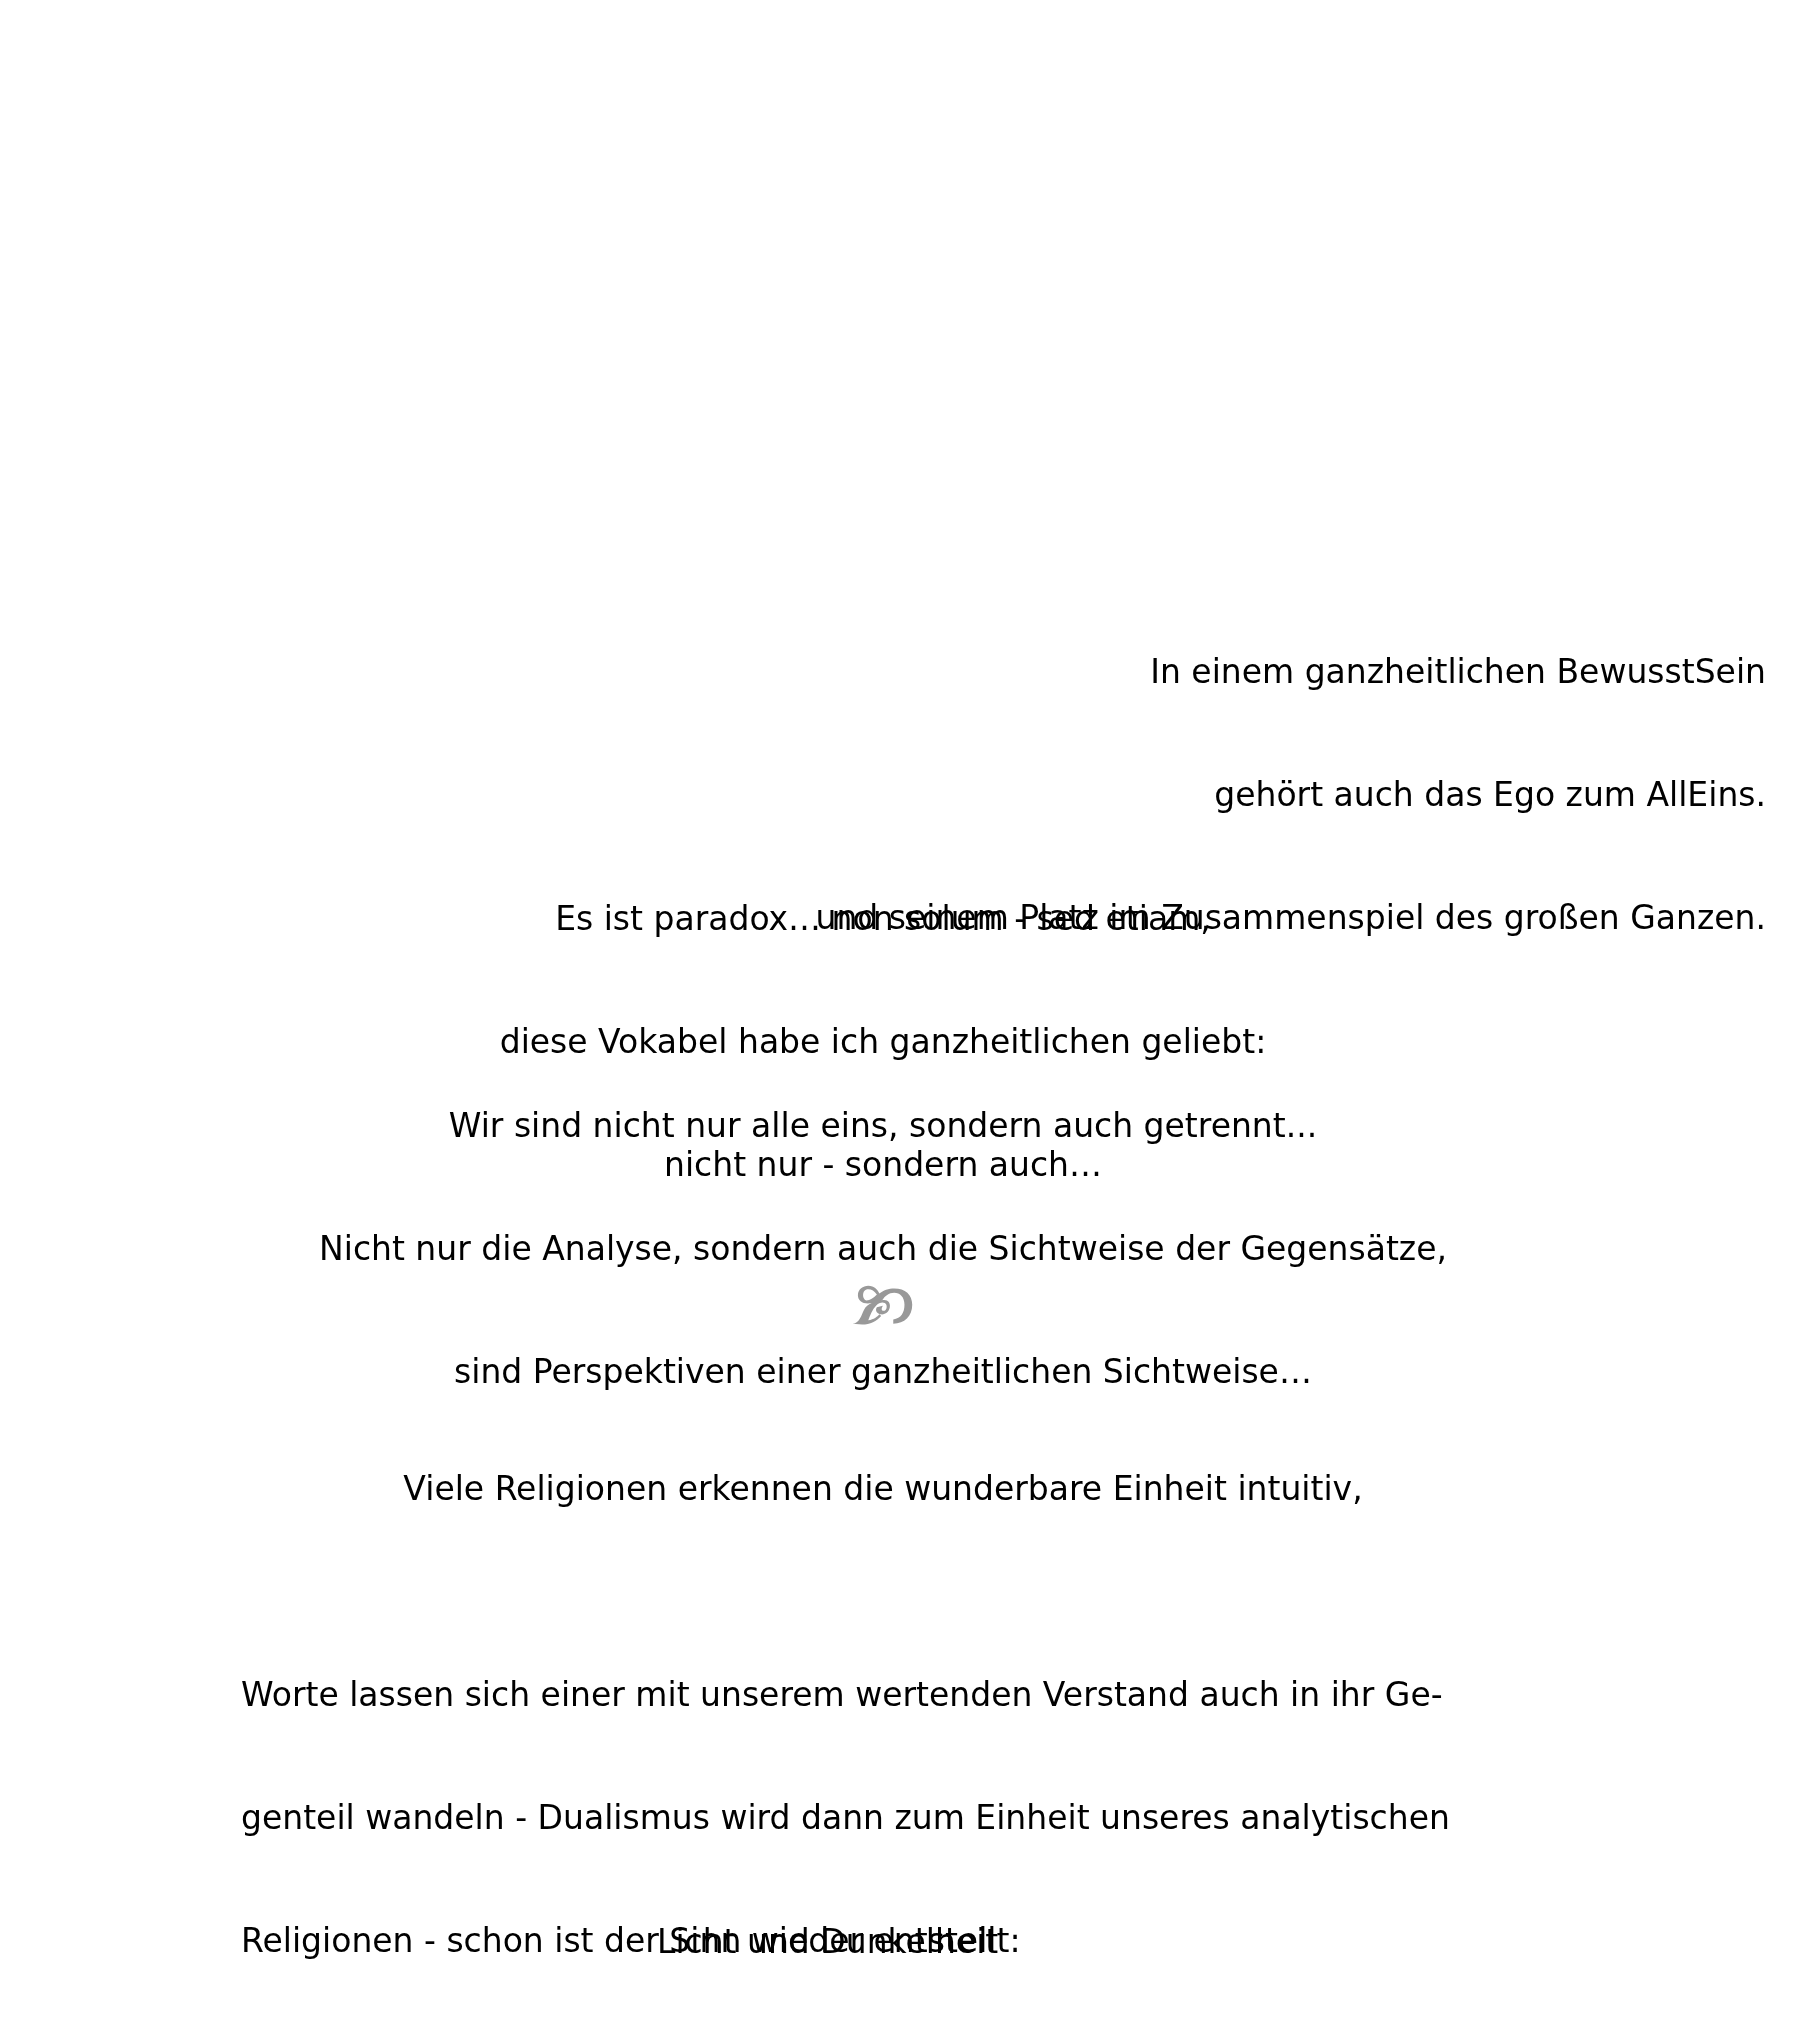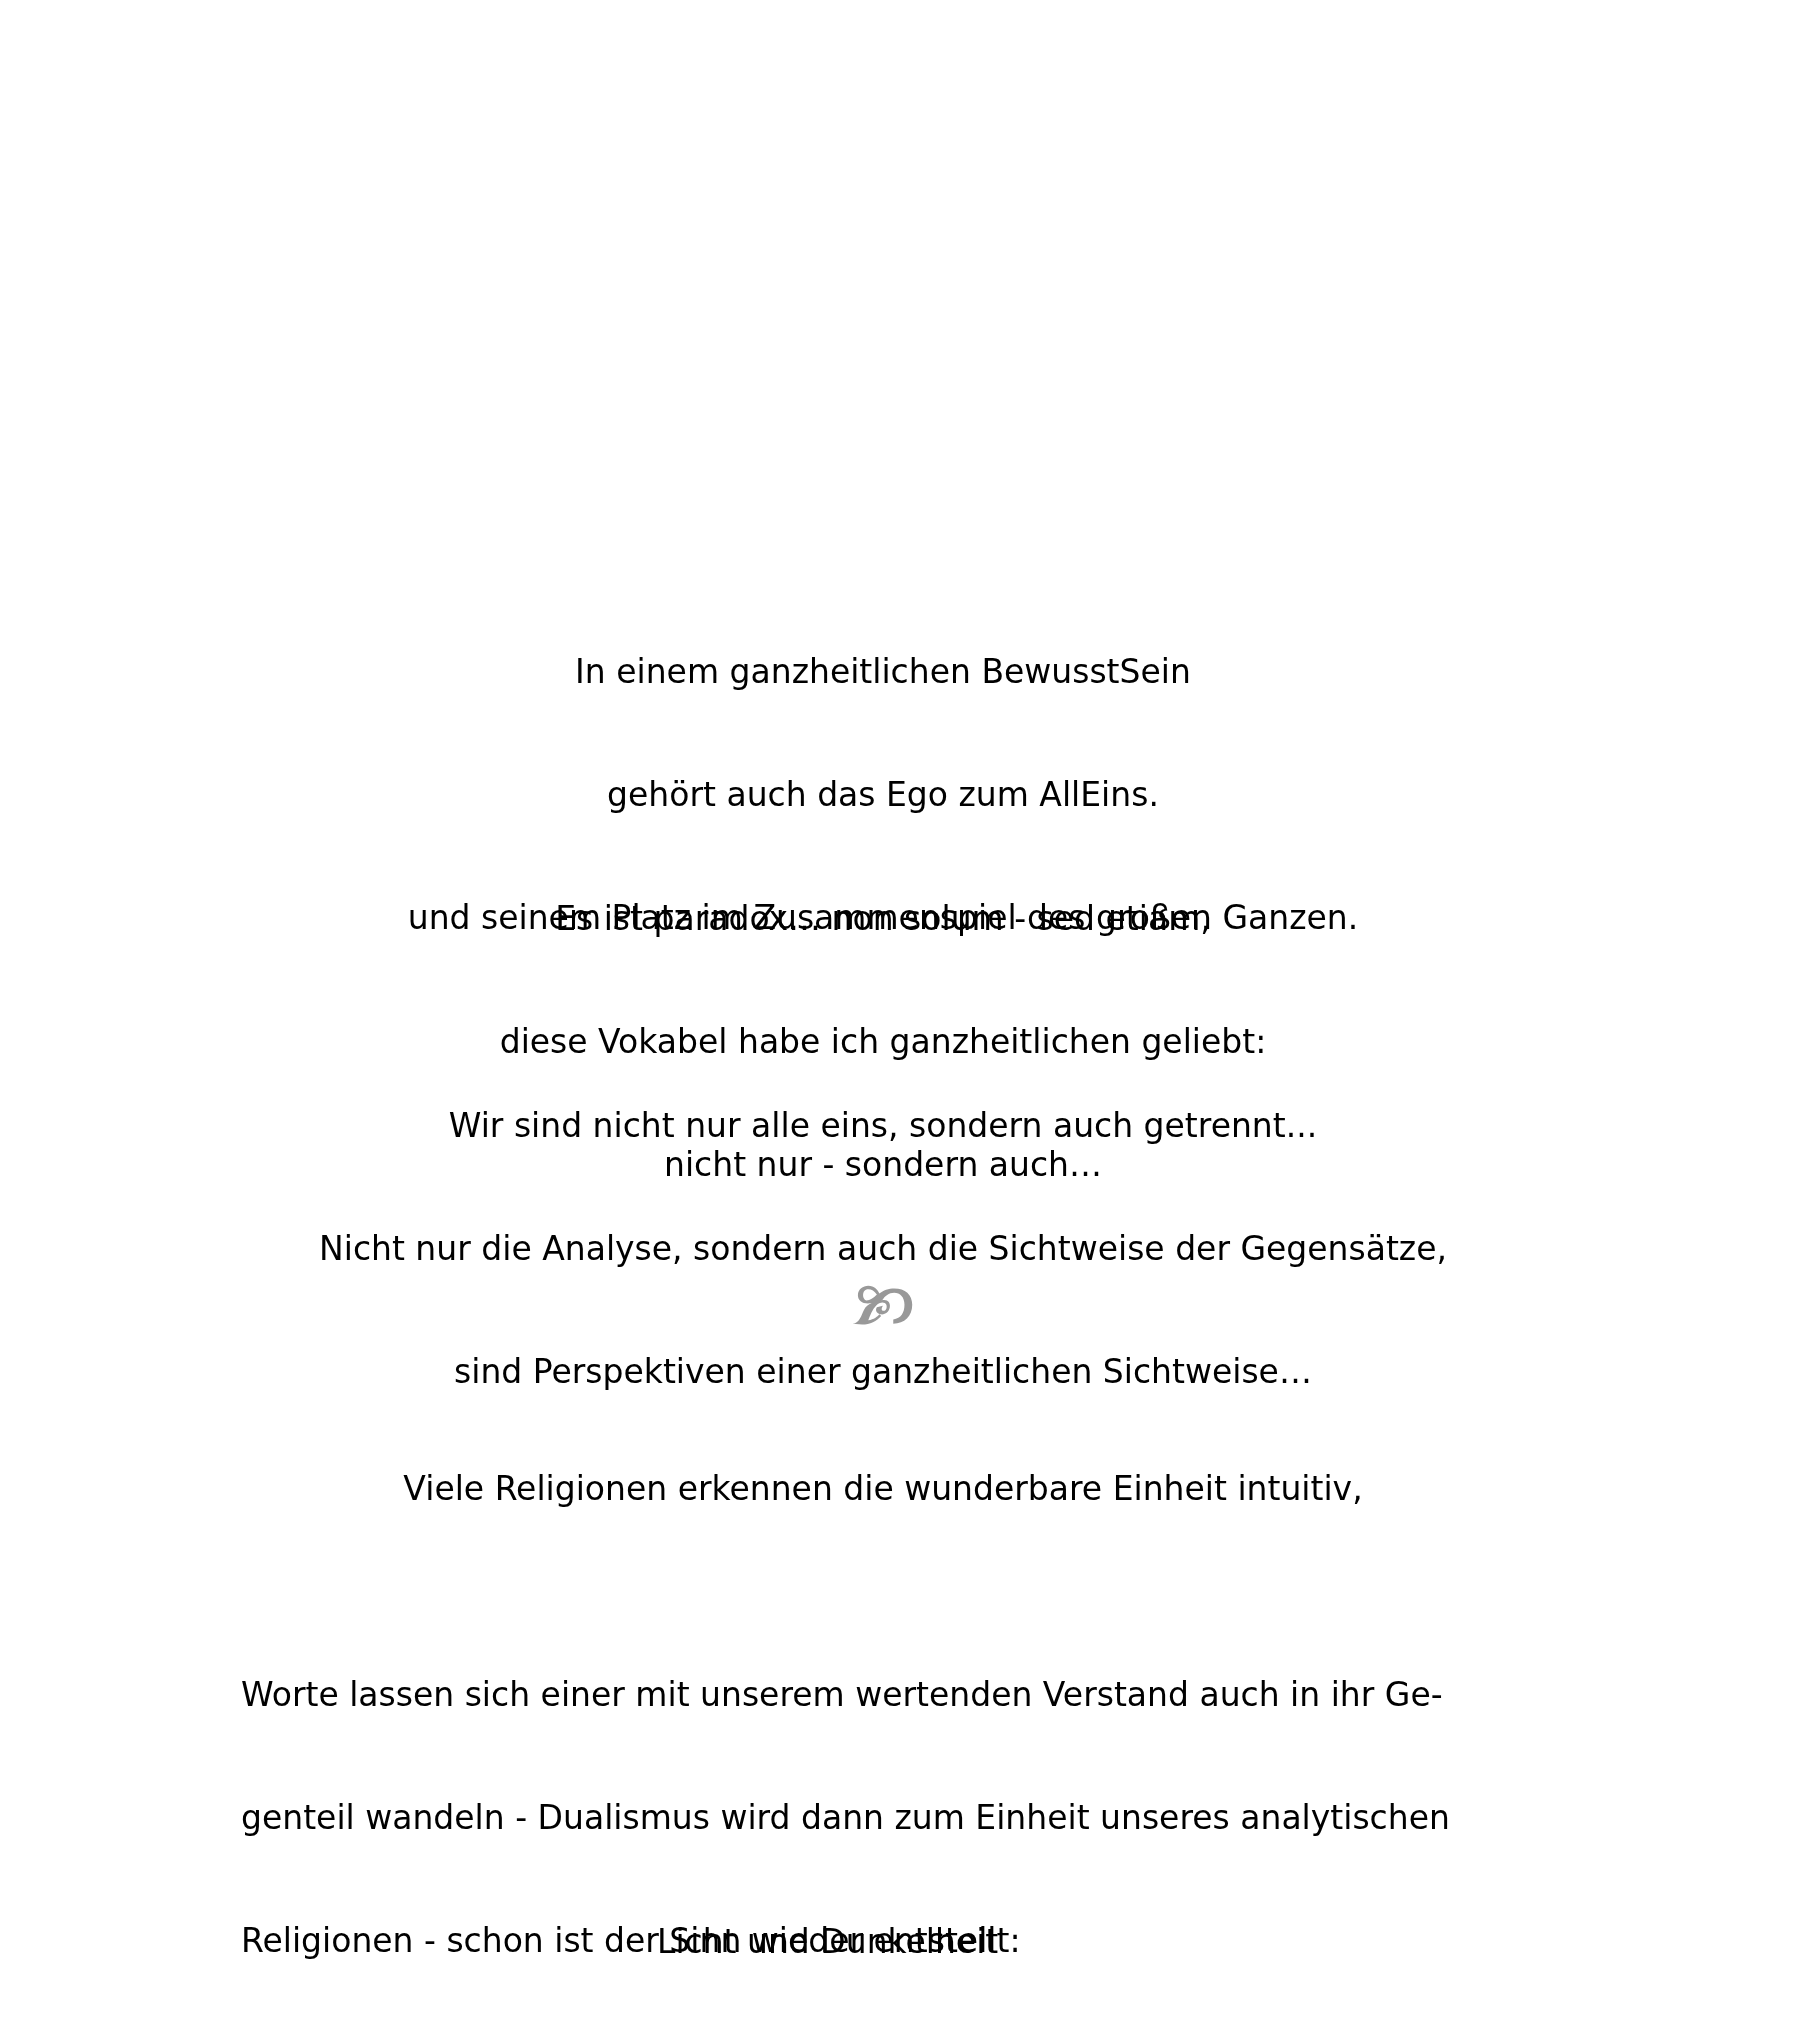--- a/index.html
+++ b/index.html
@@ -7,21 +7,21 @@
          font-family: "DejaVu Sans", sans-serif; color: #000; }
   .blk { position: absolute; font-size: 33px; line-height: 41px; white-space: pre; }
   .center { left: 0; width: 1819px; text-align: center; }
   .center.shift { left: 0; width: 1766px; }
   .line { display: block; }
   .ornament { position: absolute; left: 851px; top: 1284px; width: 69px; height: 45px; }
 </style>
 </head>
 <body>
 
-<div class="blk center shift" style="top:569px;">
+<div class="blk center shift" style="top:569px;text-align:right;">
   <span class="line">In einem ganzheitlichen BewusstSein</span>
   <span class="line">gehört auch das Ego zum AllEins.</span>
   <span class="line">und seinem Platz im Zusammenspiel des großen Ganzen.</span>
 </div>
 
 <div class="blk center shift" style="top:816px;">
   <span class="line">Es ist paradox… non solum - sed etiam,</span>
   <span class="line">diese Vokabel habe ich ganzheitlichen geliebt:</span>
   <span class="line">nicht nur - sondern auch…</span>
 </div>

